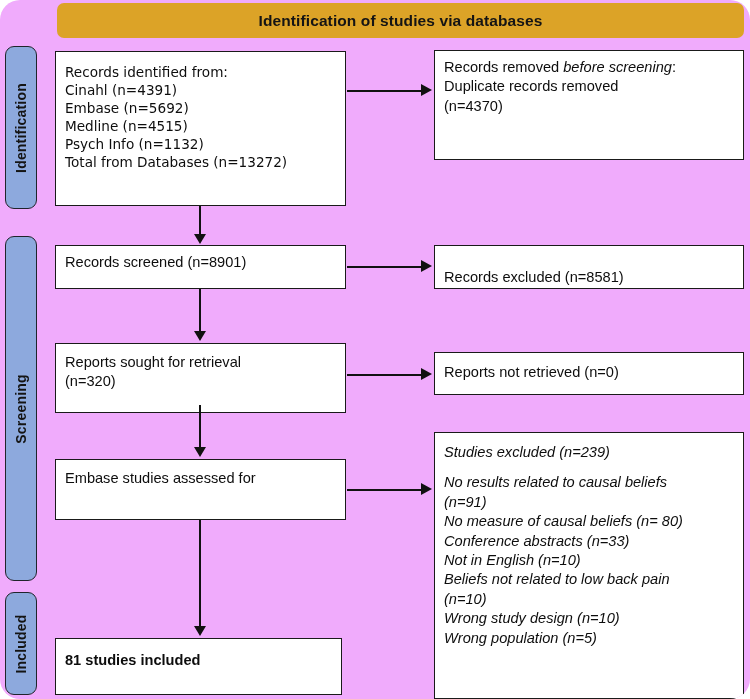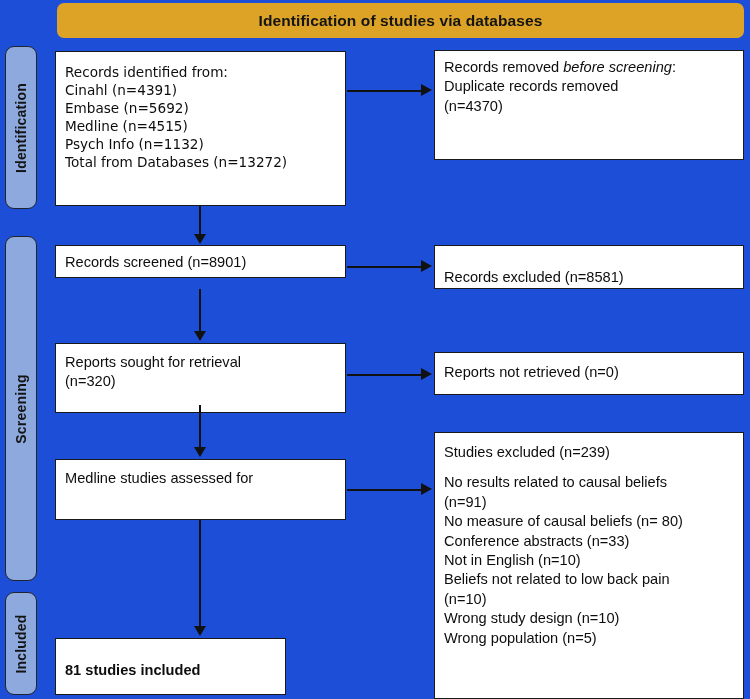--- a/index.html
+++ b/index.html
@@ -5,24 +5,25 @@
 <style>
   html, body {
     margin: 0;
     padding: 0;
     background: #ffffff;
   }
   #canvas {
     position: relative;
     width: 750px;
     height: 699px;
-    background: #1d4ed8;
+    background: #f0abfc;
     font-family: "Liberation Sans", sans-serif;
     color: #0d0d0d;
     overflow: hidden;
+    border-radius: 20px;
   }
 
   
   .phase-banner {
     position: absolute;
     background: #dca327;
     border-radius: 7px;
     display: flex;
     align-items: center;
     justify-content: center;
@@ -132,21 +133,21 @@
 
   <div class="flow-box" style="left:434px; top:50px; width:310px; height:110px; ">
     <span class="line"><span>Records removed </span><span class="ital">before screening</span><span>:</span></span>
     <span class="line">Duplicate records removed</span>
     <span class="line">(n=4370)</span>
   </div>
 
   <div class="conn-v" style="left:199px; top:206px; height:30px;"></div>
   <div class="arrow-down" style="left:194px; top:234px;"></div>
 
-  <div class="flow-box" style="left:55px; top:245px; width:291px; height:33px; ">
+  <div class="flow-box" style="left:55px; top:245px; width:291px; height:44px; ">
     <span class="line">Records screened (n=8901)</span>
   </div>
 
   <div class="conn-h" style="left:347px; top:266px; width:75px;"></div>
   <div class="arrow-right" style="left:421px; top:260px;"></div>
 
   <div class="flow-box" style="left:434px; top:245px; width:310px; height:44px; padding-top:22px;">
     <span class="line">Records excluded (n=8581)</span>
   </div>
 
@@ -162,40 +163,40 @@
   <div class="arrow-right" style="left:421px; top:368px;"></div>
 
   <div class="flow-box" style="left:434px; top:352px; width:310px; height:43px; padding-top:10px;">
     <span class="line">Reports not retrieved (n=0)</span>
   </div>
 
   <div class="conn-v" style="left:199px; top:405px; height:44px;"></div>
   <div class="arrow-down" style="left:194px; top:447px;"></div>
 
   <div class="flow-box" style="left:55px; top:459px; width:291px; height:61px; padding-top:9px;">
-    <span class="line">Medline studies assessed for</span>
+    <span class="line">Embase studies assessed for</span>
   </div>
 
   <div class="conn-h" style="left:347px; top:489px; width:75px;"></div>
   <div class="arrow-right" style="left:421px; top:483px;"></div>
 
-  <div class="flow-box" style="left:434px; top:432px; width:310px; height:267px; padding-top:10px;">
+  <div class="flow-box" style="left:434px; top:432px; width:310px; height:267px; padding-top:10px;font-style:italic;">
     <span class="line">Studies excluded (n=239)</span>
     <span class="spacer"></span>
     <span class="line">No results related to causal beliefs</span>
     <span class="line">(n=91)</span>
     <span class="line">No measure of causal beliefs (n= 80)</span>
     <span class="line">Conference abstracts (n=33)</span>
     <span class="line">Not in English (n=10)</span>
     <span class="line">Beliefs not related to low back pain</span>
     <span class="line">(n=10)</span>
     <span class="line">Wrong study design (n=10)</span>
     <span class="line">Wrong population (n=5)</span>
   </div>
 
   <div class="conn-v" style="left:199px; top:520px; height:108px;"></div>
   <div class="arrow-down" style="left:194px; top:626px;"></div>
 
-  <div class="flow-box" style="left:55px; top:638px; width:231px; height:57px; padding-top:22px;">
+  <div class="flow-box" style="left:55px; top:638px; width:287px; height:57px; padding-top:12px;">
     <span class="line bold">81 studies included</span>
   </div>
 
 </div>
 
 </body></html>

